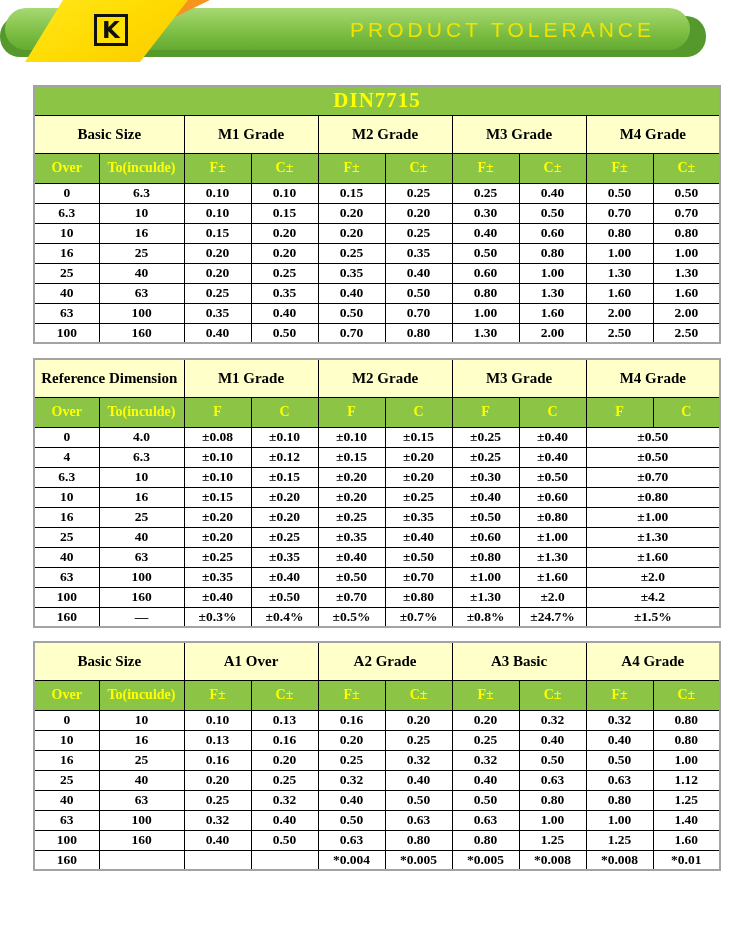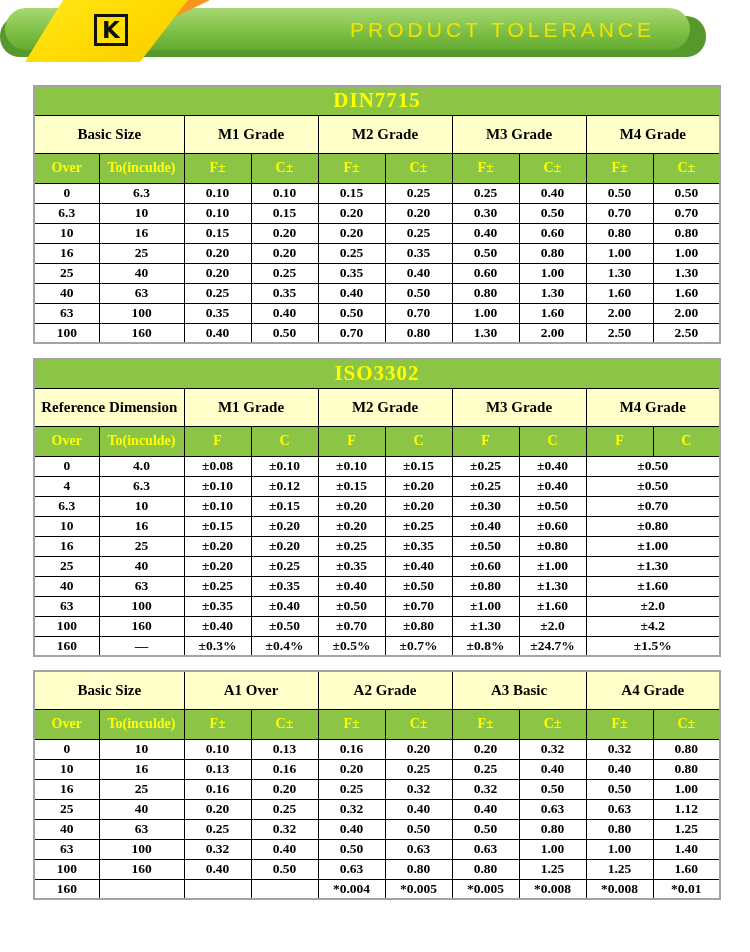--- a/index.html
+++ b/index.html
@@ -226,23 +226,20 @@
     <col style="width:67px">
       <col style="width:67px">
       <col style="width:67px">
       <col style="width:67px">
     <col style="width:67px">
       <col style="width:67px">
       <col style="width:67px">
       <col style="width:67px">
   </colgroup>
   <thead>
-    <tr class="title-row">
-      <td colspan="10">ISO3302</td>
-    </tr>
     <tr class="grade-row">
       <td colspan="2">Reference Dimension</td>
       <td colspan="2">M1 Grade</td>
       <td colspan="2">M2 Grade</td>
       <td colspan="2">M3 Grade</td>
       <td colspan="2">M4 Grade</td>
     </tr>
     <tr class="sub-row">
       <td>Over</td>
       <td>To(inculde)</td>

